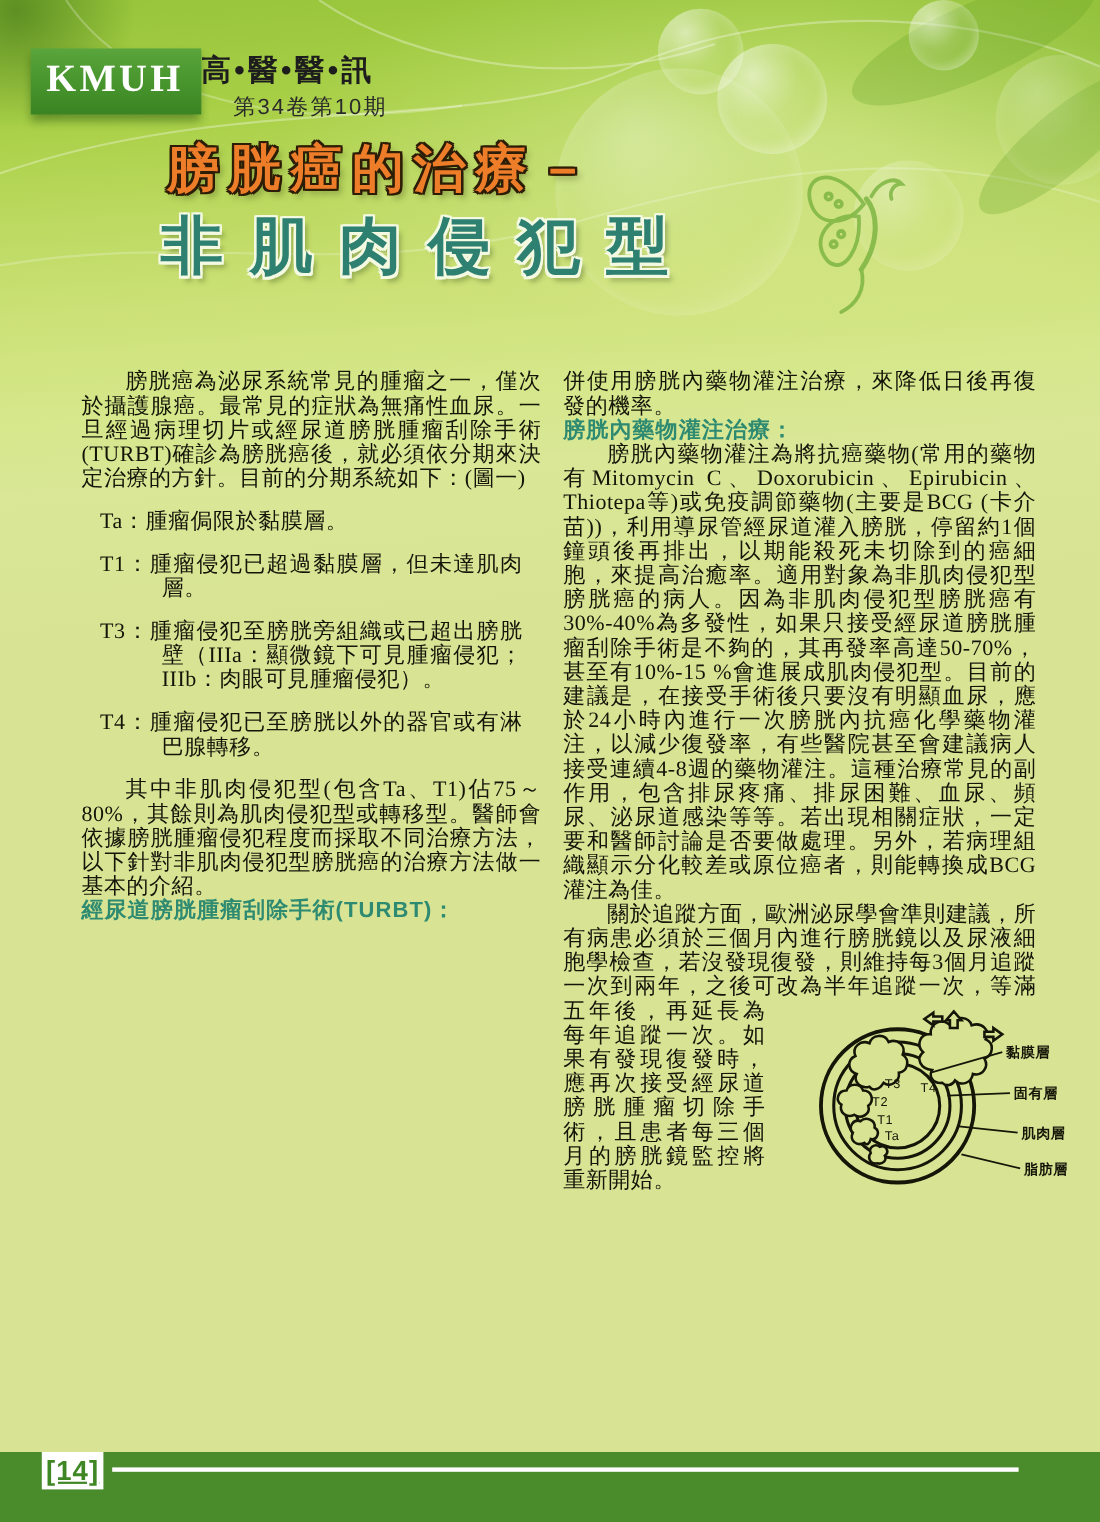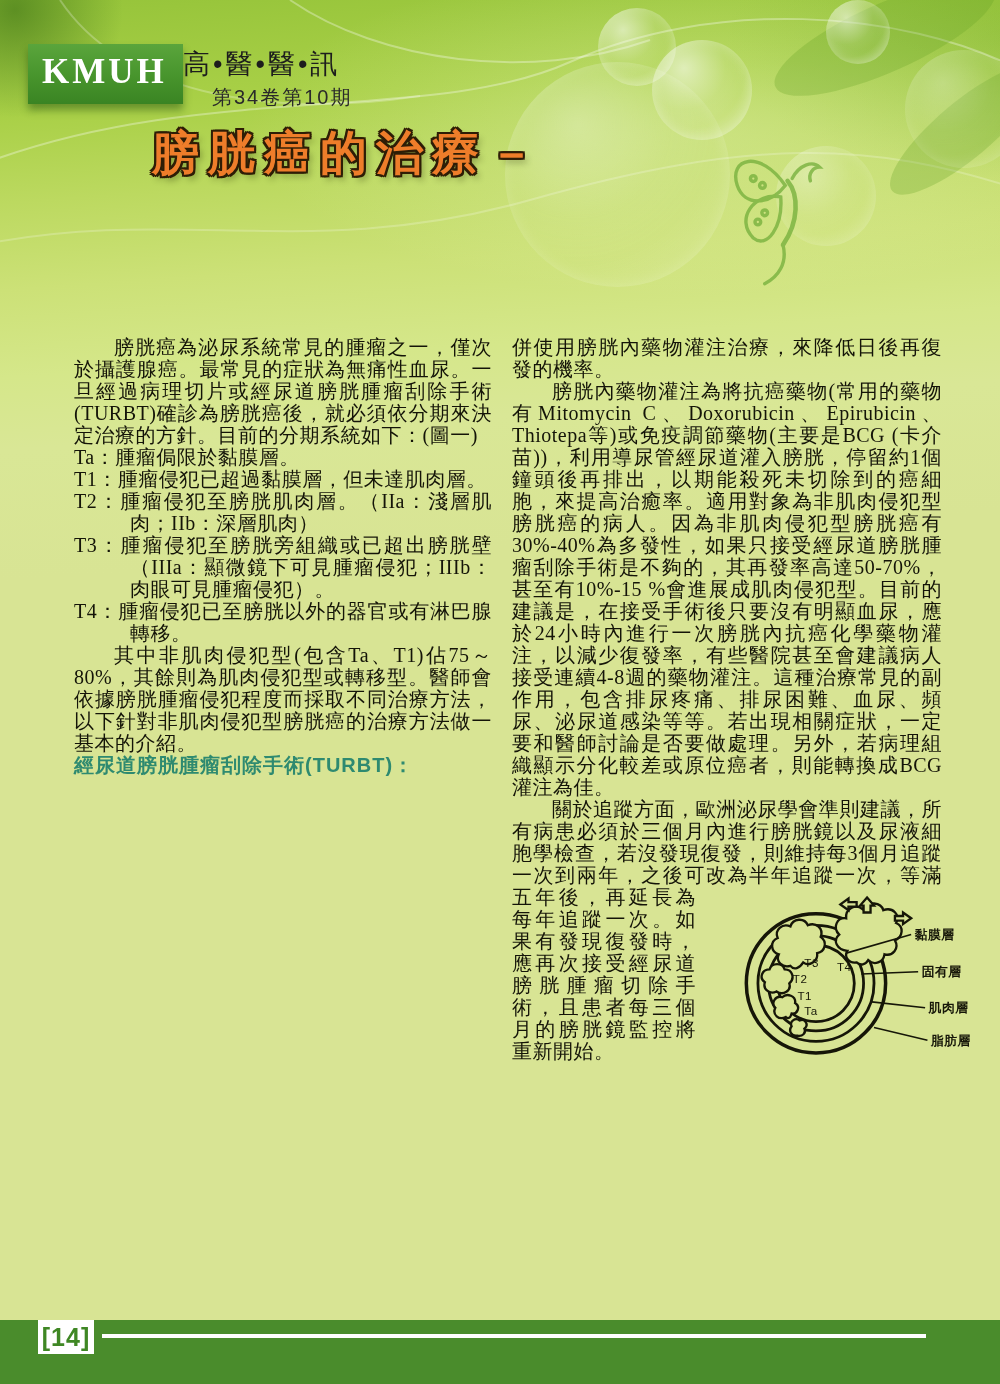--- a/index.html
+++ b/index.html
@@ -23,21 +23,21 @@
     background:linear-gradient(180deg,#5aa53c 0%,#47942c 55%,#3a8423 100%);
     padding:2px 16px 6px 14px;
     box-shadow:0 6px 8px rgba(25,70,10,.45);
   }
   .logo-text{
     color:#ffffff;font-family:"Liberation Serif",serif;font-weight:bold;
     font-size:35px;letter-spacing:3px;line-height:52px;
   }
   .logo-text::first-letter{font-size:48px;}
   .masthead{position:absolute;left:183px;top:46px;z-index:3;
-    font-family:"Liberation Sans",sans-serif;font-weight:normal;
+    font-family:"Liberation Sans",sans-serif;font-weight:bold;
     font-size:27px;color:#1d1d1d;letter-spacing:3px;}
   .issue{position:absolute;left:212px;top:84px;z-index:3;
     font-family:Liberation Sans, sans-serif;font-size:20px;color:#2a2a2a;letter-spacing:2px;}
   .title1{
     position:absolute;left:152px;top:122px;z-index:3;
     font-family:"Liberation Sans",sans-serif;font-weight:bold;
     font-size:47px;letter-spacing:9px;color:#ee7d2a;
     text-shadow:-2px -2px 0 #2e1d06,2px -2px 0 #2e1d06,-2px 2px 0 #2e1d06,2px 2px 0 #2e1d06,
                  0 -2px 0 #2e1d06,0 2px 0 #2e1d06,-2px 0 0 #2e1d06,2px 0 0 #2e1d06,
                  4px 5px 6px rgba(40,50,10,.35);
@@ -54,32 +54,32 @@
   .author{position:absolute;left:726px;top:240px;z-index:3;
     font-family:"Liberation Sans",sans-serif;font-size:23px;color:#2f8476;letter-spacing:1px;}
   .author .gap{display:inline-block;width:26px;}
   
   .col{position:absolute;top:336px;z-index:2;font-size:20px;line-height:22px;color:#141408;
     text-align:justify;letter-spacing:.5px;}
   .col-left{left:74px;width:418px;}
   .col-right{left:512px;width:430px;}
   .para{margin:0;}
   .indent{text-indent:2em;}
-  .stage{margin:0;padding-left:2.8em;text-indent:-2.8em;}
+  .stage{margin:17px;padding-left:2.8em;text-indent:-2.8em;}
   .heading{margin:0;font-family:"Liberation Sans",sans-serif;font-weight:bold;
     font-size:20px;color:#2e8a70;letter-spacing:1px;}
   
   .figwrap{float:right;width:238px;height:178px;margin:6px 0 0 8px;}
   .diagram text{font-family:"Liberation Sans",sans-serif;fill:#161608;}
   
   .footer-bar{position:absolute;left:0;top:1320px;width:1000px;height:64px;background:#4a8c2c;z-index:2;}
   .footer-line{position:absolute;left:102px;top:1334px;width:824px;height:4px;background:#ffffff;z-index:3;}
   .page-box{position:absolute;left:38px;top:1320px;width:56px;height:34px;background:#ffffff;z-index:3;
     display:flex;align-items:center;justify-content:center;}
-  .page-num{font-family:"Liberation Sans",sans-serif;font-weight:bold;font-size:25px;color:#3f8724;letter-spacing:1px;}
+  .page-num{font-family:"Liberation Sans",sans-serif;font-weight:bold;font-size:25px;color:#3f8724;letter-spacing:1px;text-decoration:underline;}
 </style>
 </head>
 <body>
 
 <div class="page">
 
   <svg class="swirls" width="1000" height="330">
     <g fill="none" stroke="rgba(255,255,255,0.32)" stroke-width="2">
       <path d="M-20,165 C200,80 430,125 570,62 S900,8 1020,70"></path>
       <path d="M-20,245 C180,205 310,262 530,200 S870,140 1020,190" stroke="rgba(255,255,255,0.22)"></path>
@@ -113,34 +113,35 @@
     </g>
   </svg>
 
   <div class="logo">
     <span class="logo-text">KMUH</span>
   </div>
   <div class="masthead">高•醫•醫•訊</div>
   <div class="issue">第34卷第10期</div>
 
   <div class="title1">膀胱癌的治療－</div>
+  <div class="title2">非肌肉侵犯型</div>
 
   <div class="col col-left">
     <p class="para indent">膀胱癌為泌尿系統常見的腫瘤之一，僅次於攝護腺癌。最常見的症狀為無痛性血尿。一旦經過病理切片或經尿道膀胱腫瘤刮除手術 (TURBT)確診為膀胱癌後，就必須依分期來決定治療的方針。目前的分期系統如下：(圖一)</p>
     <p class="stage"><span>Ta：</span><span>腫瘤侷限於黏膜層。</span></p>
     <p class="stage"><span>T1：</span><span>腫瘤侵犯已超過黏膜層，但未達肌肉層。</span></p>
-    <p class="stage"><span>T2：</span><span>腫瘤侵犯至膀胱肌肉層。（IIa：淺層肌肉；IIb：深層肌肉）</span></p>
     <p class="stage"><span>T3：</span><span>腫瘤侵犯至膀胱旁組織或已超出膀胱壁（IIIa：顯微鏡下可見腫瘤侵犯；IIIb：肉眼可見腫瘤侵犯）。</span></p>
     <p class="stage"><span>T4：</span><span>腫瘤侵犯已至膀胱以外的器官或有淋巴腺轉移。</span></p>
     <p class="para indent">其中非肌肉侵犯型(包含Ta、T1)佔75～80%，其餘則為肌肉侵犯型或轉移型。醫師會依據膀胱腫瘤侵犯程度而採取不同治療方法，以下針對非肌肉侵犯型膀胱癌的治療方法做一基本的介紹。</p>
     <p class="heading">經尿道膀胱腫瘤刮除手術(TURBT)：</p>
   </div>
 
   <div class="col col-right">
     <p class="para">併使用膀胱內藥物灌注治療，來降低日後再復發的機率。</p>
+    <p class="heading">膀胱內藥物灌注治療：</p>
     <p class="para indent">膀胱內藥物灌注為將抗癌藥物(常用的藥物有Mitomycin C、Doxorubicin、Epirubicin、Thiotepa等)或免疫調節藥物(主要是BCG (卡介苗))，利用導尿管經尿道灌入膀胱，停留約1個鐘頭後再排出，以期能殺死未切除到的癌細胞，來提高治癒率。適用對象為非肌肉侵犯型膀胱癌的病人。因為非肌肉侵犯型膀胱癌有30%-40%為多發性，如果只接受經尿道膀胱腫瘤刮除手術是不夠的，其再發率高達50-70%，甚至有10%-15 %會進展成肌肉侵犯型。目前的建議是，在接受手術後只要沒有明顯血尿，應於24小時內進行一次膀胱內抗癌化學藥物灌注，以減少復發率，有些醫院甚至會建議病人接受連續4-8週的藥物灌注。這種治療常見的副作用，包含排尿疼痛、排尿困難、血尿、頻尿、泌尿道感染等等。若出現相關症狀，一定要和醫師討論是否要做處理。另外，若病理組織顯示分化較差或原位癌者，則能轉換成BCG 灌注為佳。</p>
     <p class="para indent">
       <span>關於追蹤方面，歐洲泌尿學會準則建議，所有病患必須於三個月內進行膀胱鏡以及尿液細胞學檢查，若沒發現復發，則維持每3個月追蹤一次到兩年，之後可改為半年追蹤</span><span class="figwrap"><svg class="diagram" width="238" height="178" viewBox="0 0 205 152">
           <g fill="none" stroke="#161608">
             <circle cx="62" cy="78" r="60" stroke-width="3"></circle>
             <circle cx="62" cy="78" r="50" stroke-width="2.4"></circle>
             <circle cx="62" cy="78" r="41" stroke-width="2.4"></circle>
             <circle cx="62" cy="78" r="33" stroke-width="2.4"></circle>
           </g>
           <g fill="#d8e494" stroke="#161608" stroke-width="2">

